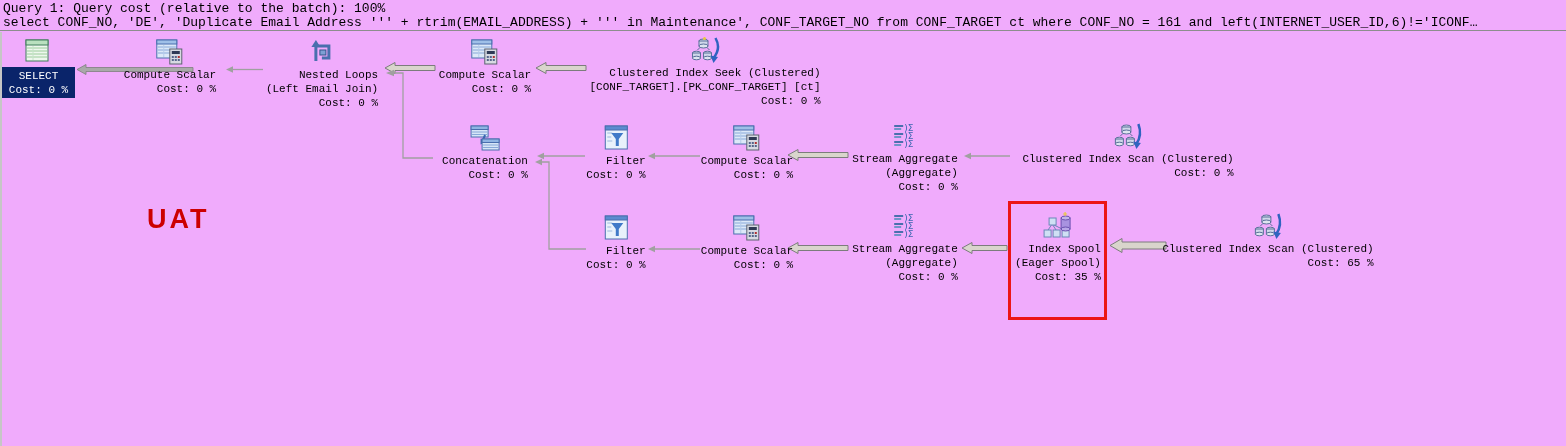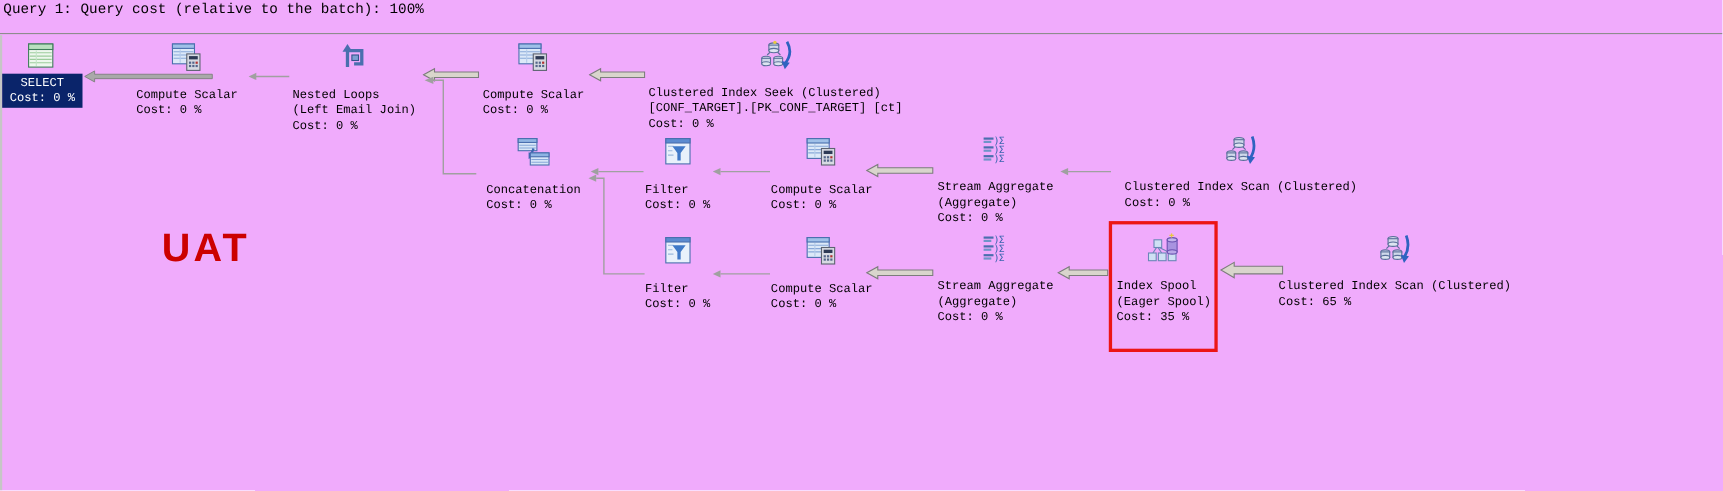--- a/index.html
+++ b/index.html
@@ -5,41 +5,42 @@
   html,body{margin:0;padding:0;background:#fff;}
   .stage{position:relative;width:1566px;height:446px;background:#f0abfc;overflow:hidden;
          font-family:"Liberation Mono","DejaVu Sans Mono",monospace;color:#000;}
   .hdr-line{position:absolute;left:3px;font-size:13px;white-space:pre;letter-spacing:0;}
   .hdr-divider{position:absolute;left:0;top:30px;width:1566px;height:1px;background:#8d8d8d;}
   .left-edge{position:absolute;left:0;top:32px;width:2px;height:414px;background:#c6c6c6;}
 
   .node{position:absolute;display:flex;flex-direction:column;align-items:center;
         transform:translateX(-50%);z-index:2;}
   .icon{display:block;height:28px;}
-  .nlines{margin-top:14px;font-size:11px;line-height:14px;text-align:left;white-space:nowrap;}
+  .nlines{margin-top:2px;font-size:11px;line-height:14px;text-align:right;white-space:nowrap;}
 
   .sel-icon{position:absolute;left:23px;top:37px;z-index:2;}
   .sel-box{position:absolute;left:2px;top:67px;width:73px;height:31px;background:#0a246a;
            color:#fff;font-size:11px;line-height:14px;text-align:center;padding-top:2px;
            box-sizing:border-box;z-index:2;}
 
   .uat{position:absolute;left:147px;top:204px;font-family:"Liberation Sans","DejaVu Sans",sans-serif;
-       font-weight:bold;font-size:36px;letter-spacing:3px;color:#cc0000;z-index:2;}
+       font-weight:bold;font-size:27px;letter-spacing:3px;color:#cc0000;z-index:2;}
 
   .redbox{position:absolute;left:1008px;top:201px;width:99px;height:119px;
           border:3px solid #ec1515;box-sizing:border-box;z-index:3;background:transparent;}
 
   svg.arr{position:absolute;z-index:1;}
 </style>
 </head>
 <body>
 
 <div class="stage">
 
   <div class="hdr-line" style="top:1px">Query 1: Query cost (relative to the batch): 100%</div>
+  <div class="hdr-line" style="top:15px">select CONF_NO, 'DE', 'Duplicate Email Address ''' + rtrim(EMAIL_ADDRESS) + ''' in Maintenance', CONF_TARGET_NO from CONF_TARGET ct where CONF_NO = 161 and left(INTERNET_USER_ID,6)!='ICONF…</div>
   <div class="hdr-divider"></div>
   <div class="left-edge"></div>
 
   <svg class="arr" style="left:76px;top:63px" width="118" height="13">
     <polygon points="1,6.5 10,1.5 10,4.5 117,4.5 117,8.5 10,8.5 10,11.5" fill="#a9a9a9" stroke="#7d7d7d" stroke-width="0.8"></polygon>
   </svg>
   <svg class="arr" style="left:224px;top:63px" width="40" height="13">
     <line x1="8" y1="6.5" x2="39" y2="6.5" stroke="#a0a0a0" stroke-width="1.3"></line>
     <polygon points="2,6.5 9,3.2 9,9.8" fill="#a0a0a0"></polygon>
   </svg>

